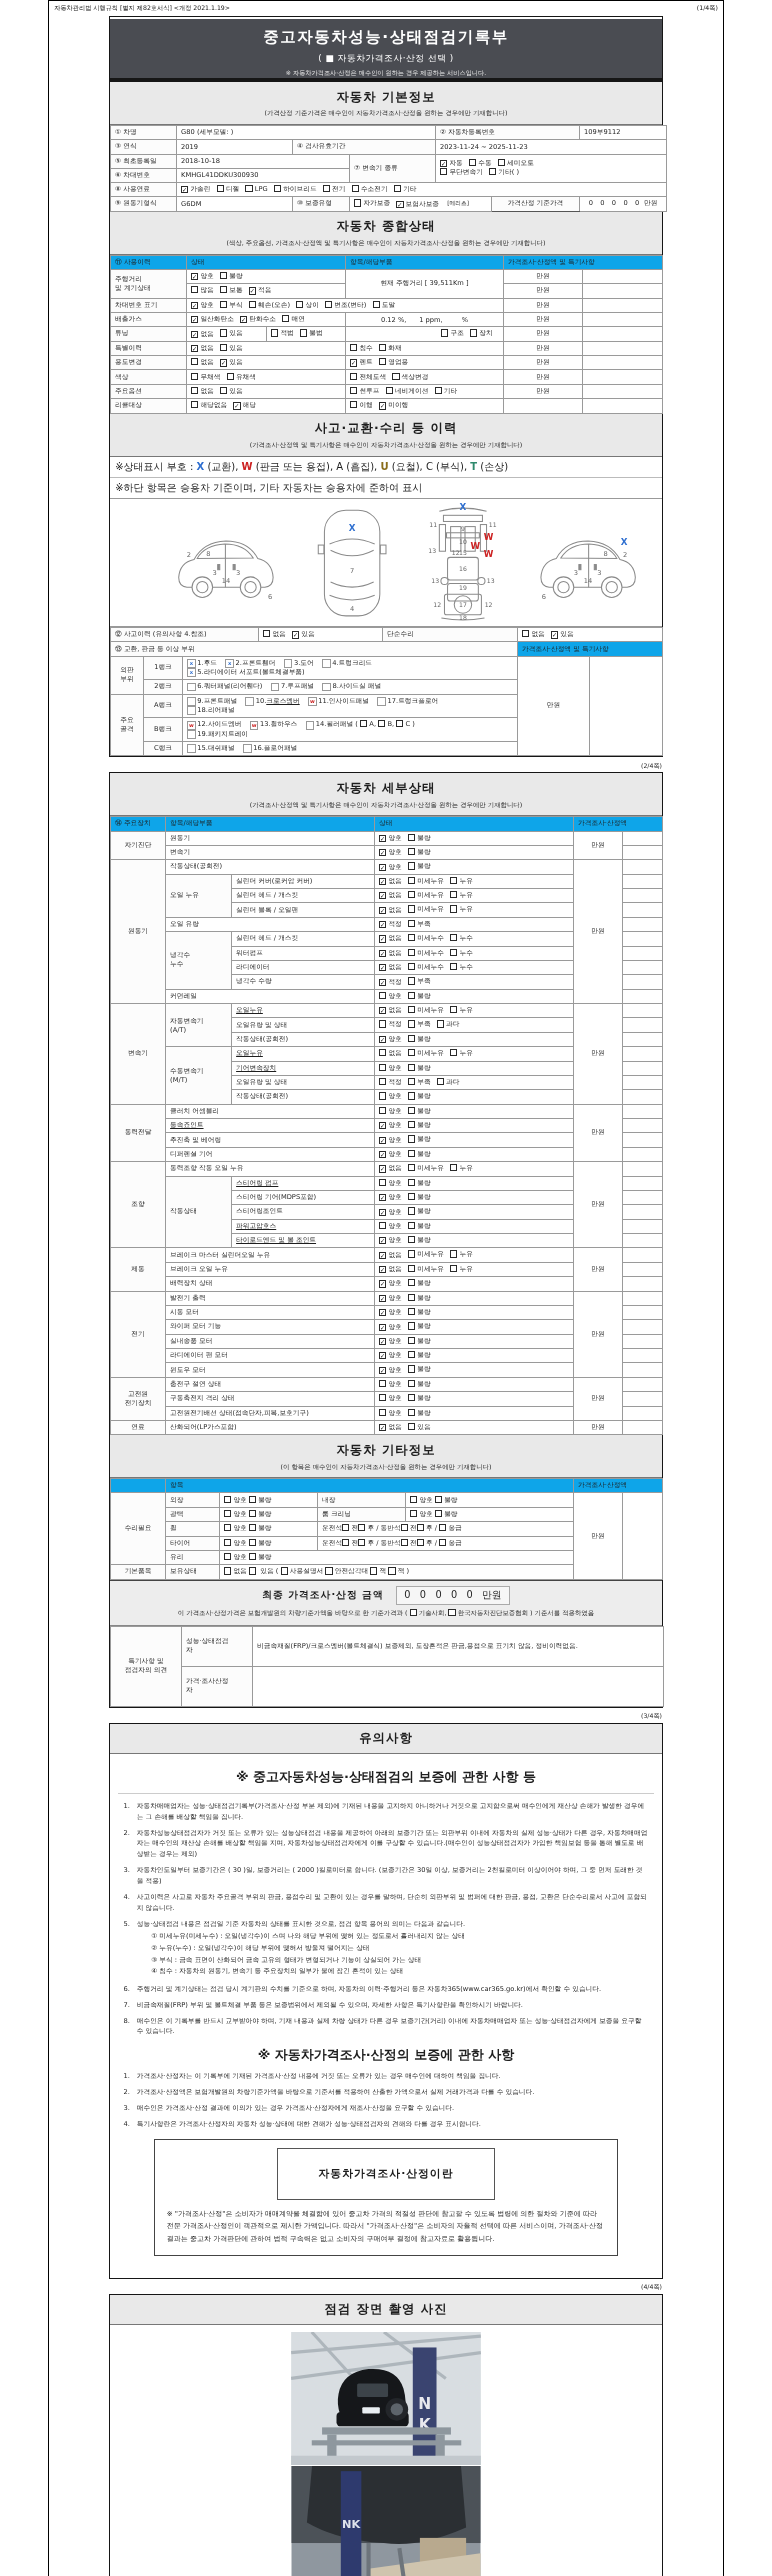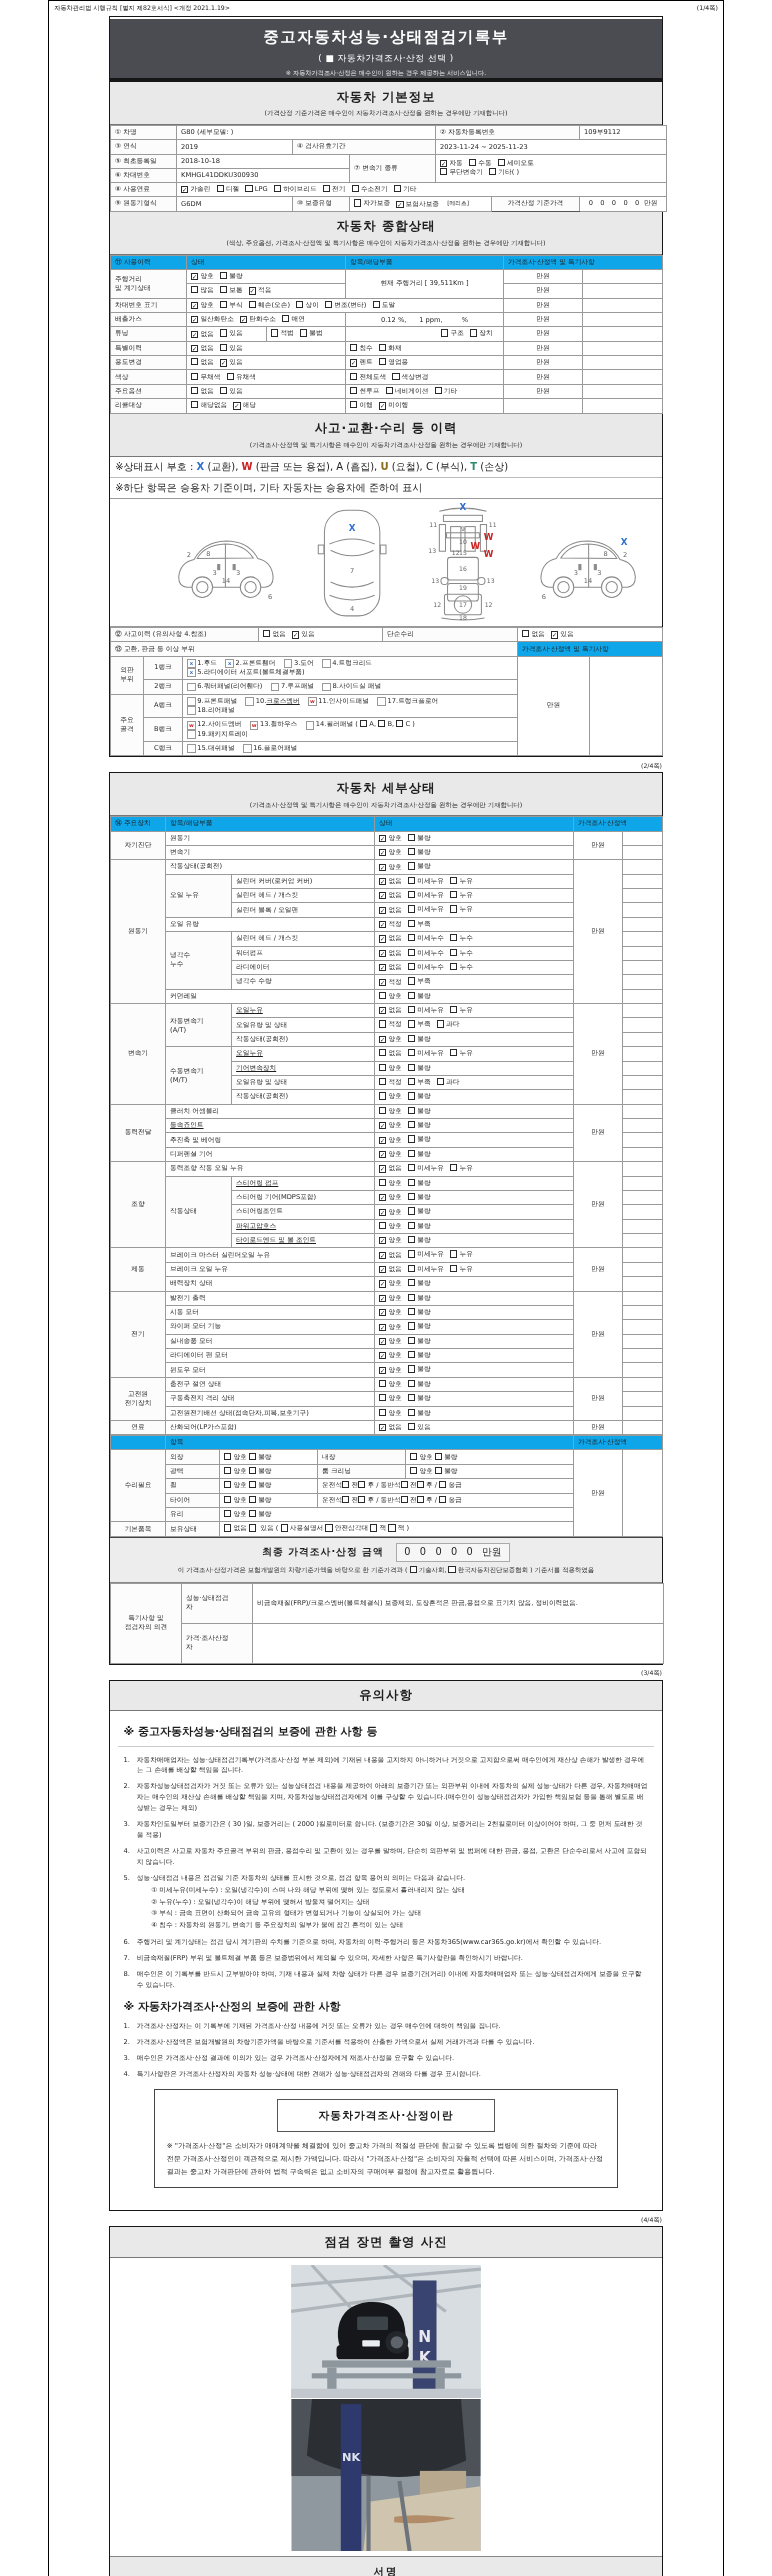--- a/index.html
+++ b/index.html
@@ -34,27 +34,27 @@
   .u{text-decoration:underline;}
   .legend{font-size:10px;padding:3.1px 5.2px;border-bottom:0.5px solid #bbb;}
   .legend .b{color:#2f6fd0;font-weight:bold;}
   .legend .r{color:#cc2222;font-weight:bold;}
   .legend .g{color:#8a6d1a;font-weight:bold;}
   .legend .t2{color:#2f8a6d;font-weight:bold;}
   .diagwrap{padding:4.1px 0 3.1px;border-bottom:0.5px solid #999;}
   svg text{font-family:"DejaVu Sans","Liberation Sans",sans-serif;}
   
   .nbox{padding:5.2px 13.4px 9.3px;font-size:6.7px;line-height:1.62;}
-  .nsec{font-weight:bold;margin:7.2px 0 5.2px;font-size:11px;}
+  .nsec{font-weight:bold;margin:7.2px 0 5.2px;font-size:13px;text-align:center;}
   .nit{display:flex;margin:0 0 5.2px;}
   .nno{width:13.4px;flex:none;}
   .ntx{flex:1;}
   .nsub{margin:1px 0 1px 14.4px;}
   .pricebox{border:1px solid #444;margin:9.3px 31px 12.4px;padding:8.2px 11.3px 9.3px;}
-  .pricebox .pbt{border:0.5px solid #555;text-align:center;font-size:10.8px;font-weight:bold;letter-spacing:1px;padding:7px 0;width:216px;margin:0 auto 8.2px;}
+  .pricebox .pbt{border:0.5px solid #555;text-align:center;font-size:10.8px;font-weight:bold;letter-spacing:1px;padding:16px 0;width:216px;margin:0 auto 8.2px;}
   .pricebox .pbx{font-size:7px;line-height:1.8;}
   .grayband{background:#e9e9e9;border-top:0.5px solid #888;border-bottom:0.5px solid #888;position:relative;padding:8.2px 0 10.3px;text-align:center;}
   .grayband .st{font-size:10.3px;font-weight:bold;letter-spacing:2.1px;}
   .photowrap{text-align:center;padding:7.2px 0 5.2px;}
   .finalrow{border-top:1px solid #444;border-bottom:0.5px solid #888;background:#ededed;text-align:center;padding:5.2px 0 6.2px;}
   .finalrow .fl{font-size:9.8px;font-weight:bold;letter-spacing:1px;margin-right:12.4px;}
   .finalrow .fv{display:inline-block;background:#f6f6f6;border:0.5px solid #aaa;font-size:9.8px;letter-spacing:3.1px;padding:2.1px 7.2px;}
   .finalrow .fn{font-size:6.4px;margin-top:4.1px;}
 </style>
 </head>
@@ -625,20 +625,24 @@
                 <td rowspan="1" class="lab cen">연료</td>
                 <td colspan="2"><span class="">산화되어(LP가스포함)</span></td>
                 <td><span class="opt"><span class="cb">✓</span>없음</span><span class="opt"><span class="cb"></span>있음</span></td>
                 <td rowspan="1" class="won">만원</td>
                 <td></td>
               </tr>
             </tbody>
           </table>
         </div>
       <div id="other">
+          <div class="sec-title">
+            <div class="t">자동차 기타정보</div>
+            <div class="s">(이 항목은 매수인이 자동차가격조사·산정을 원하는 경우에만 기재합니다)</div>
+          </div>
           <table>
             <colgroup>
               <col style="width:55px">
               <col style="width:54px">
               <col style="width:98px">
               <col style="width:88px">
               <col style="width:168px">
               <col style="width:49px">
               <col style="width:40px">
             </colgroup>

